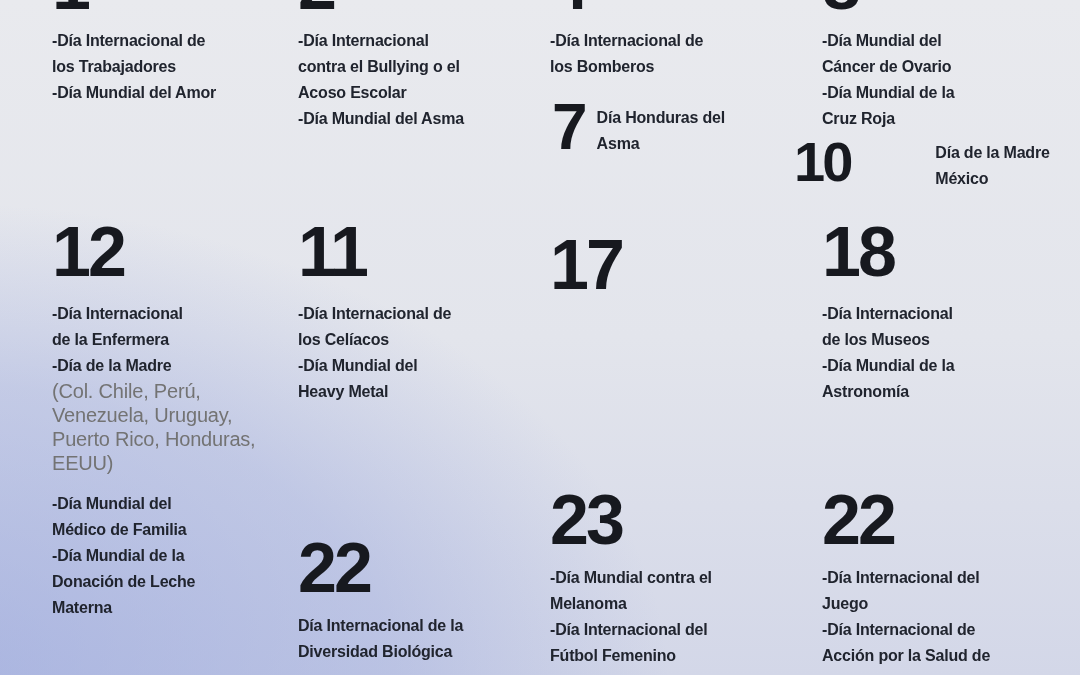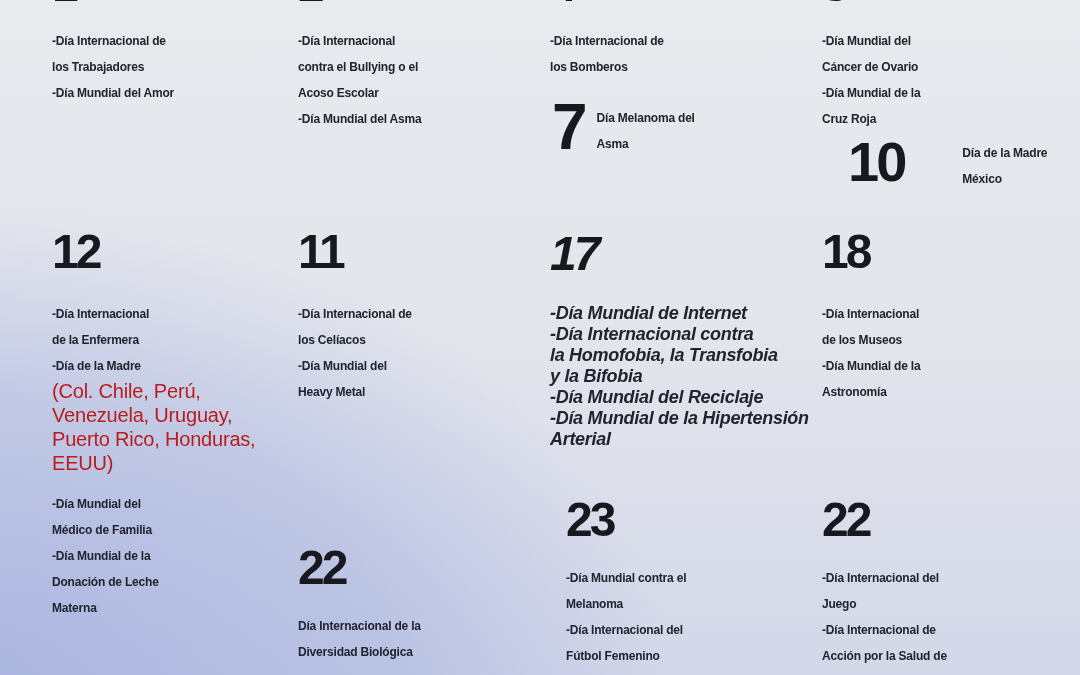--- a/index.html
+++ b/index.html
@@ -9,40 +9,40 @@
     overflow: hidden;
     position: relative;
     font-family: "Liberation Sans", "DejaVu Sans", sans-serif;
     background:
       radial-gradient(85% 90% at -6% 102%, rgba(128,146,216,0.50) 0%, rgba(128,146,216,0.30) 50%, rgba(128,146,216,0) 80%),
       linear-gradient(180deg, #e9eaee 0%, #e3e5ec 50%, #d3d7e8 100%);
   }
   .grid { position: absolute; inset: 0; }
   .cell { position: absolute; }
   .num {
-    font-size: 48px;
+    font-size: 70px;
     line-height: 74px;
     font-weight: 800;
     letter-spacing: -3px;
     color: #17191f;
   }
   .entries {
     white-space: pre-line;
-    font-size: 12px;
+    font-size: 16px;
     line-height: 26px;
     font-weight: 600;
     color: #20242e;
     letter-spacing: -0.2px;
   }
   .note {
     white-space: pre-line;
     font-size: 20px;
     line-height: 24px;
     font-weight: 400;
-    color: #b91c1c;
+    color: #737373;
     letter-spacing: -0.2px;
   }
   .r1 .entries { margin-top: 6px; }
   .r2 .entries { margin-top: 12px; }
   .r3 .entries { margin-top: 8px; }
   .cell.small-text .entries { font-size: 18px; line-height: 21px; letter-spacing: -0.3px; }
   .cell.inline-day { display: flex; flex-direction: row; }
   .cell.inline-day .num.n7  { font-size: 64px; line-height: 64px; margin-right: 12px; }
   .cell.inline-day .num.n10 { font-size: 56px; line-height: 56px; margin-right: 14px; }
   .cell.inline-day .entries { margin-top: 0; }
@@ -70,33 +70,33 @@
   </div>
 
   <div class="cell r1" style="left:550px; top:-52px; width:240px;">
     <div class="num">4</div>
     <div class="entries">-Día Internacional de
 los Bomberos</div>
   </div>
 
   <div class="cell inline-day" style="left:552px; top:95px;">
     <div class="num n7">7</div>
-    <div class="entries t7">Día Melanoma del
+    <div class="entries t7">Día Honduras del
 Asma</div>
   </div>
 
   <div class="cell r1" style="left:822px; top:-52px; width:240px;">
     <div class="num">8</div>
     <div class="entries">-Día Mundial del
 Cáncer de Ovario
 -Día Mundial de la
 Cruz Roja</div>
   </div>
 
-  <div class="cell inline-day" style="left:848px; top:134px;">
+  <div class="cell inline-day" style="left:794px; top:134px;gap:27px;">
     <div class="num n10">10</div>
     <div class="entries t10">Día de la Madre
 México</div>
   </div>
 
   <div class="cell r2" style="left:52px; top:215px; width:248px;">
     <div class="num">12</div>
     <div class="entries">-Día Internacional
 de la Enfermera
 -Día de la Madre</div>
@@ -107,29 +107,22 @@
   </div>
 
   <div class="cell r2" style="left:298px; top:215px; width:240px;">
     <div class="num">11</div>
     <div class="entries">-Día Internacional de
 los Celíacos
 -Día Mundial del
 Heavy Metal</div>
   </div>
 
-  <div class="cell r2 small-text" style="left:550px; top:217px; width:295px;font-style:italic;">
+  <div class="cell r2 small-text" style="left:550px; top:228px; width:295px;">
     <div class="num">17</div>
-    <div class="entries">-Día Mundial de Internet
--Día Internacional contra
-la Homofobia, la Transfobia
-y la Bifobia
--Día Mundial del Reciclaje
--Día Mundial de la Hipertensión
-Arterial</div>
   </div>
 
   <div class="cell r2" style="left:822px; top:215px; width:240px;">
     <div class="num">18</div>
     <div class="entries">-Día Internacional
 de los Museos
 -Día Mundial de la
 Astronomía</div>
   </div>
 
@@ -140,21 +133,21 @@
 Donación de Leche
 Materna</div>
   </div>
 
   <div class="cell r3" style="left:298px; top:483px; width:250px;margin-top:48px;">
     <div class="num">22</div>
     <div class="entries">Día Internacional de la
 Diversidad Biológica</div>
   </div>
 
-  <div class="cell r3" style="left:550px; top:483px; width:240px;margin-left:16px;">
+  <div class="cell r3" style="left:550px; top:483px; width:240px;">
     <div class="num">23</div>
     <div class="entries">-Día Mundial contra el
 Melanoma
 -Día Internacional del
 Fútbol Femenino</div>
   </div>
 
   <div class="cell r3" style="left:822px; top:483px; width:240px;">
     <div class="num">22</div>
     <div class="entries">-Día Internacional del

